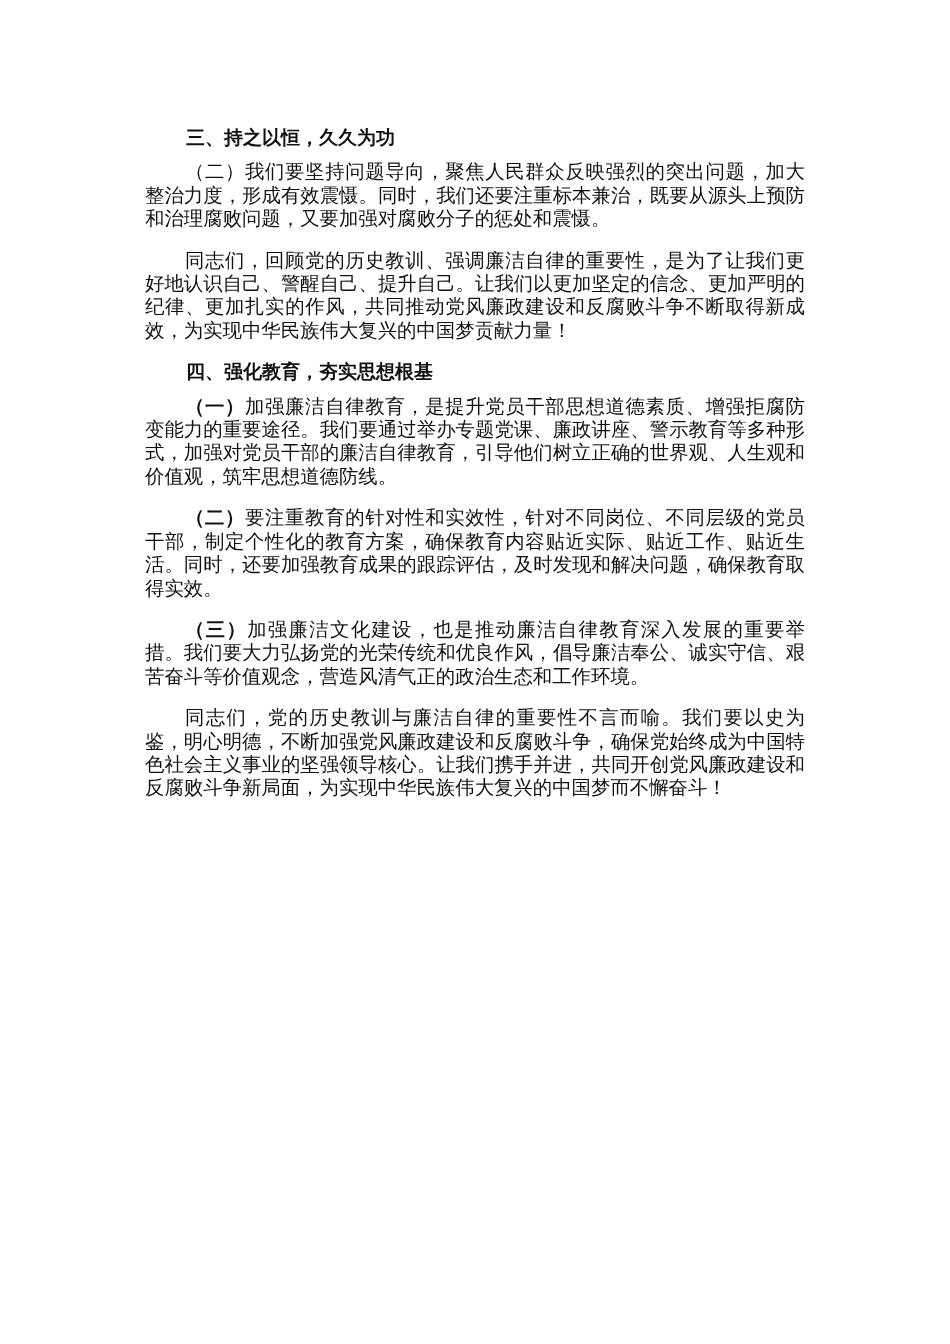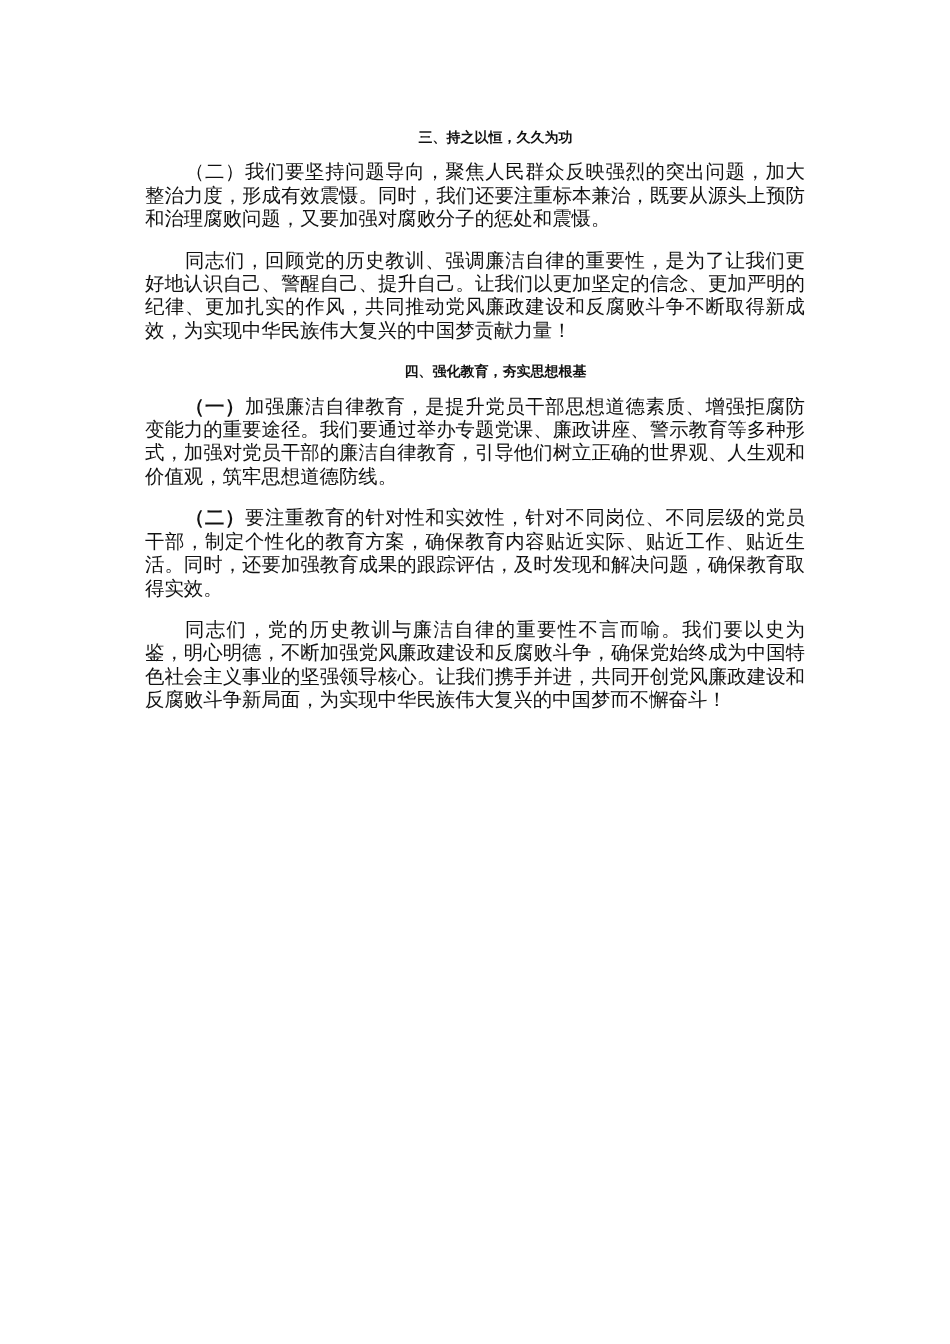--- a/index.html
+++ b/index.html
@@ -4,33 +4,34 @@
 <style>
   html, body { margin: 0; padding: 0; background: #ffffff; }
   body { width: 950px; height: 1344px; position: relative; overflow: hidden; }
   .page {
     position: absolute; left: 145px; top: 126px; width: 660px;
     font-family: "DejaVu Serif", "Liberation Serif", serif;
     font-size: 19.4px; line-height: 23.4px; color: #111;
   }
   .heading {
     font-family: "DejaVu Sans", "Liberation Sans", sans-serif;
-    font-weight: bold; text-indent: 41px; margin: 0 0 11px 0; font-size: 14px; text-align: center;
+    font-weight: bold; text-indent: 41px; margin: 0 0 11px 0; font-size: 19px;
   }
   .para { text-indent: 40px; margin: 0 0 18px 0; text-align: justify; text-align-last: left; }
   .marker-bold { font-weight: bold; font-family: "DejaVu Sans", "Liberation Sans", sans-serif; }
 </style>
 </head>
 <body>
 
 <div class="page">
   <div>
     <p class="heading">三、持之以恒，久久为功</p>
     <p class="para"><span>（二）</span><span>我们要坚持问题导向，聚焦人民群众反映强烈的突出问题，加大整治力度，形成有效震慑。同时，我们还要注重标本兼治，既要从源头上预防和治理腐败问题，又要加强对腐败分子的惩处和震慑。</span></p>
     <p class="para"><span>同志们，回顾党的历史教训、强调廉洁自律的重要性，是为了让我们更好地认识自己、警醒自己、提升自己。让我们以更加坚定的信念、更加严明的纪律、更加扎实的作风，共同推动党风廉政建设和反腐败斗争不断取得新成效，为实现中华民族伟大复兴的中国梦贡献力量！</span></p>
   </div>
   <div>
     <p class="heading">四、强化教育，夯实思想根基</p>
     <p class="para"><span class="marker-bold">（一）</span><span>加强廉洁自律教育，是提升党员干部思想道德素质、增强拒腐防变能力的重要途径。我们要通过举办专题党课、廉政讲座、警示教育等多种形式，加强对党员干部的廉洁自律教育，引导他们树立正确的世界观、人生观和价值观，筑牢思想道德防线。</span></p>
     <p class="para"><span class="marker-bold">（二）</span><span>要注重教育的针对性和实效性，针对不同岗位、不同层级的党员干部，制定个性化的教育方案，确保教育内容贴近实际、贴近工作、贴近生活。同时，还要加强教育成果的跟踪评估，及时发现和解决问题，确保教育取得实效。</span></p>
+    <p class="para"><span class="marker-bold">（三）</span><span>加强廉洁文化建设，也是推动廉洁自律教育深入发展的重要举措。我们要大力弘扬党的光荣传统和优良作风，倡导廉洁奉公、诚实守信、艰苦奋斗等价值观念，营造风清气正的政治生态和工作环境。</span></p>
     <p class="para"><span>同志们，党的历史教训与廉洁自律的重要性不言而喻。我们要以史为鉴，明心明德，不断加强党风廉政建设和反腐败斗争，确保党始终成为中国特色社会主义事业的坚强领导核心。让我们携手并进，共同开创党风廉政建设和反腐败斗争新局面，为实现中华民族伟大复兴的中国梦而不懈奋斗！</span></p>
   </div>
 </div>
 
 </body></html>

